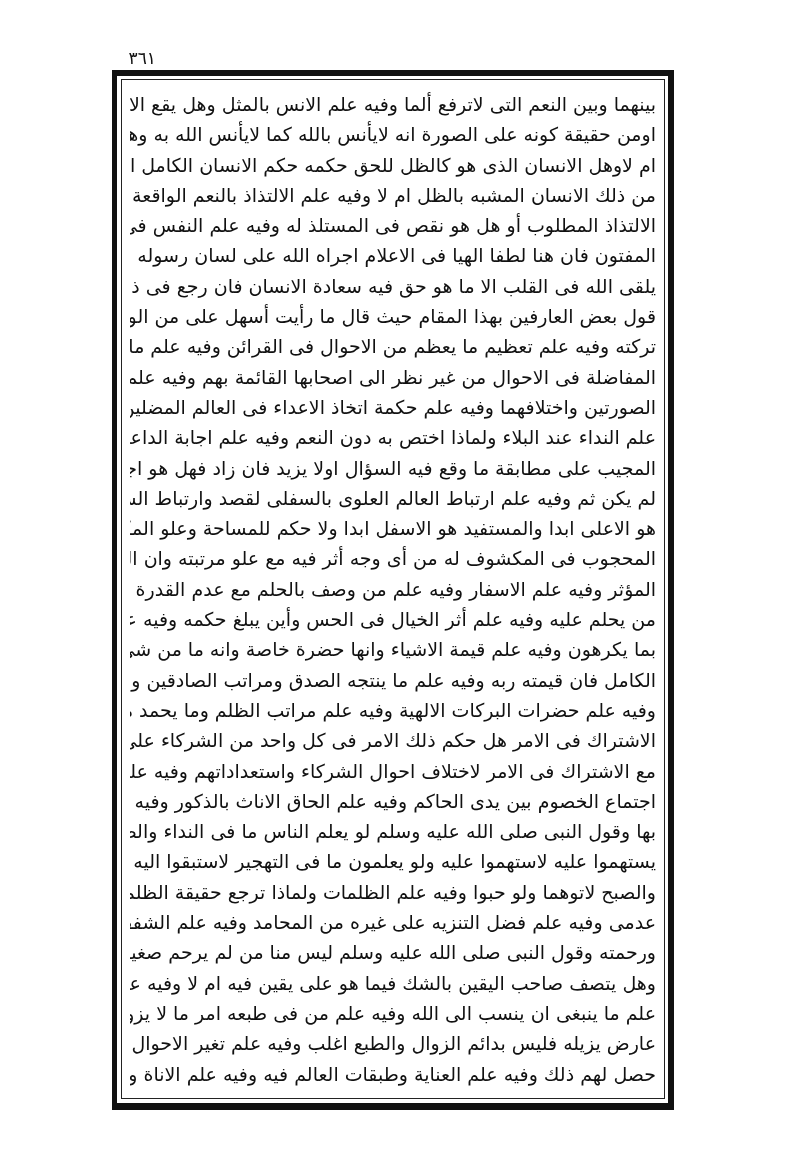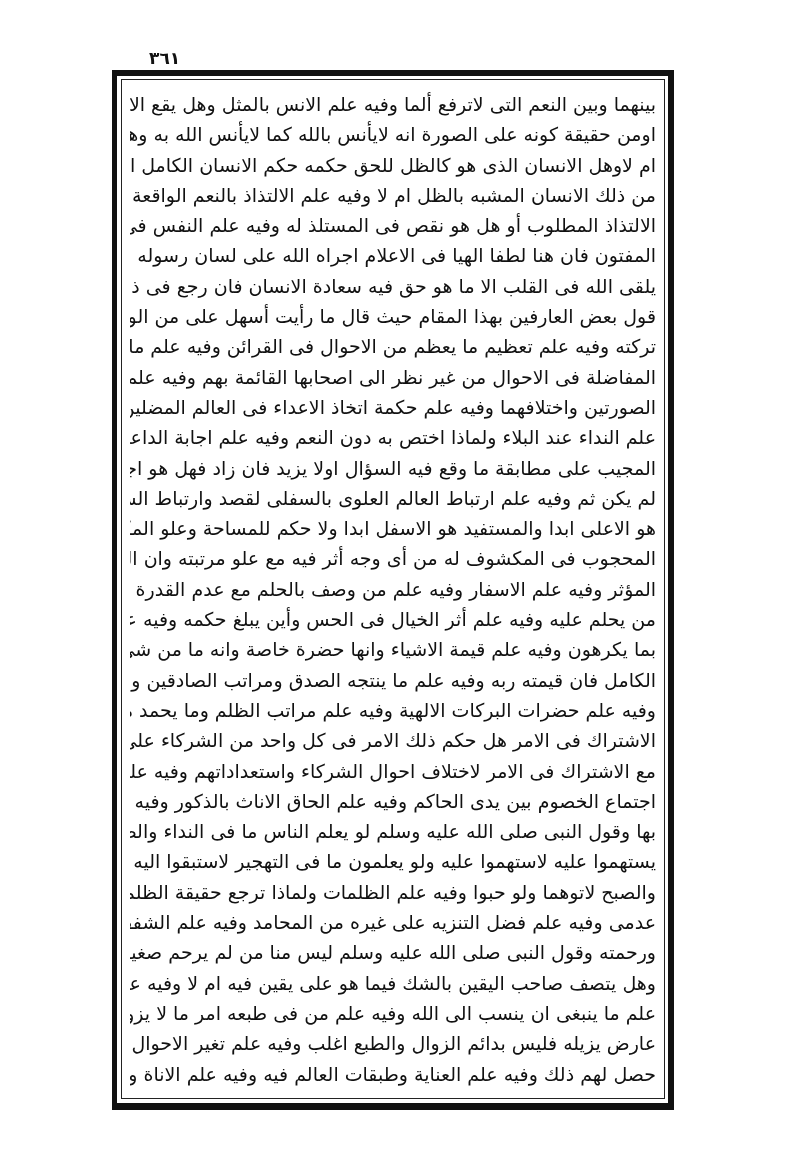--- a/index.html
+++ b/index.html
@@ -1,19 +1,19 @@
 <!DOCTYPE html>
 <html><head>
 <meta charset="utf-8">
 <style>
   html, body { margin: 0; padding: 0; background: #ffffff; }
   body { width: 800px; height: 1158px; position: relative; overflow: hidden; font-family: "DejaVu Sans", sans-serif; }
   .page-number {
-    position: absolute; left: 149px; top: 48px; width: 40px;
-    font-size: 17px; font-weight: bold; color: #111; direction: rtl; text-align: left;
+    position: absolute; left: 116px; top: 48px; width: 40px;
+    font-size: 17px; font-weight: normal; color: #111; direction: rtl; text-align: right;
   }
   .frame-outer {
     position: absolute; left: 112px; top: 70px; width: 562px; height: 1040px;
     border-top: 6px solid #111; border-right: 6px solid #111;
     border-bottom: 7px solid #111; border-left: 5px solid #111;
     box-sizing: border-box;
   }
   .frame-inner {
     position: absolute; left: 4px; top: 3px; right: 3px; bottom: 4px;
     border: 1.5px solid #222; box-sizing: border-box;

